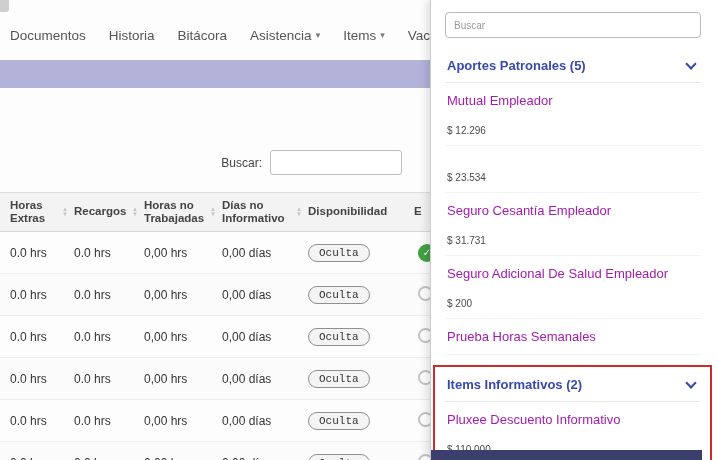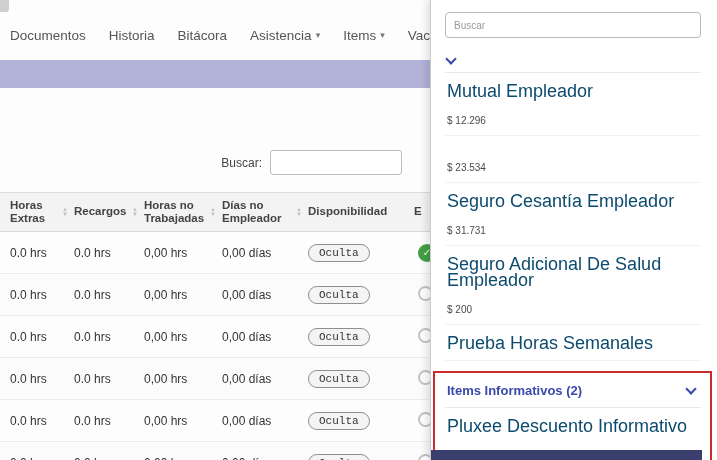--- a/index.html
+++ b/index.html
@@ -41,21 +41,21 @@
   
   .panel{position:absolute;top:0;left:430px;width:287px;height:460px;background:#fff;
     border-left:1px solid #ccc;box-shadow:-3px 0 8px rgba(0,0,0,.13);padding:12px 16px 0 14px;z-index:5;}
   .panel-search{width:100%;height:26px;border:1px solid #b9b9b9;border-radius:4px;padding:0 8px;font-size:10px;font-family:inherit;margin-bottom:12px;}
   .panel-search::placeholder{color:#9a9a9a;}
   .sec-head{display:flex;align-items:center;justify-content:space-between;padding:8px 2px 9px;border-bottom:1px solid #e9e9e9;cursor:pointer;}
   .sec-title{color:var(--accent-indigo);font-weight:bold;font-size:13px;}
   .chev{width:8px;height:8px;border-right:2px solid var(--accent-indigo);border-bottom:2px solid var(--accent-indigo);transform:rotate(45deg);margin:-3px 4px 0 0;}
   .item{padding:10px 2px 9px;border-bottom:1px solid #f2f2f2;cursor:pointer;}
   .item:last-child{border-bottom:none;}
-  .item .name{font-size:18px;color:#0c4a6e;line-height:16px;}
+  .item .name{font-size:13px;color:#a21caf;line-height:16px;}
   .item .val{font-size:10px;color:#4a4a4a;margin-top:16px;}
   .red-box{border:2px solid var(--highlight-red);margin:10px -11px 0 -12px;padding:2px 9px 6px 10px;}
   .next-section-bar{position:absolute;left:0;bottom:0;width:calc(100% - 15px);height:10px;background:#3b3f6e;}
 </style>
 </head>
 <body>
 
 <div class="main">
   <div class="tab-stub"></div>
 
@@ -109,21 +109,21 @@
           </span>
         </div>
       <div class="th c2">
           <span>Horas no Trabajadas</span>
           <span class="sort">
             <span>▲</span>
             <span>▼</span>
           </span>
         </div>
       <div class="th c3">
-          <span>Días no Empleador</span>
+          <span>Días no Informativo</span>
           <span class="sort">
             <span>▲</span>
             <span>▼</span>
           </span>
         </div>
       <div class="th c4">
           <span>Disponibilidad</span>
         </div>
       <div class="th c5">
           <span>E</span>
@@ -178,20 +178,21 @@
       <div class="td c4"><span class="pill">Oculta</span></div>
       <div class="td c5"><span class="status off"></span></div>
     </div>
   </div>
 </div>
 
 <div class="panel">
   <input type="text" class="panel-search" placeholder="Buscar" style="">
 
   <div class="sec-head">
+    <span class="sec-title">Aportes Patronales (5)</span>
     <span class="chev"></span>
   </div>
 
   <div class="item">
     <div class="name">Mutual Empleador</div>
     <div class="val">$ 12.296</div>
   </div>
   <div class="item">
     <div class="val">$ 23.534</div>
   </div>

